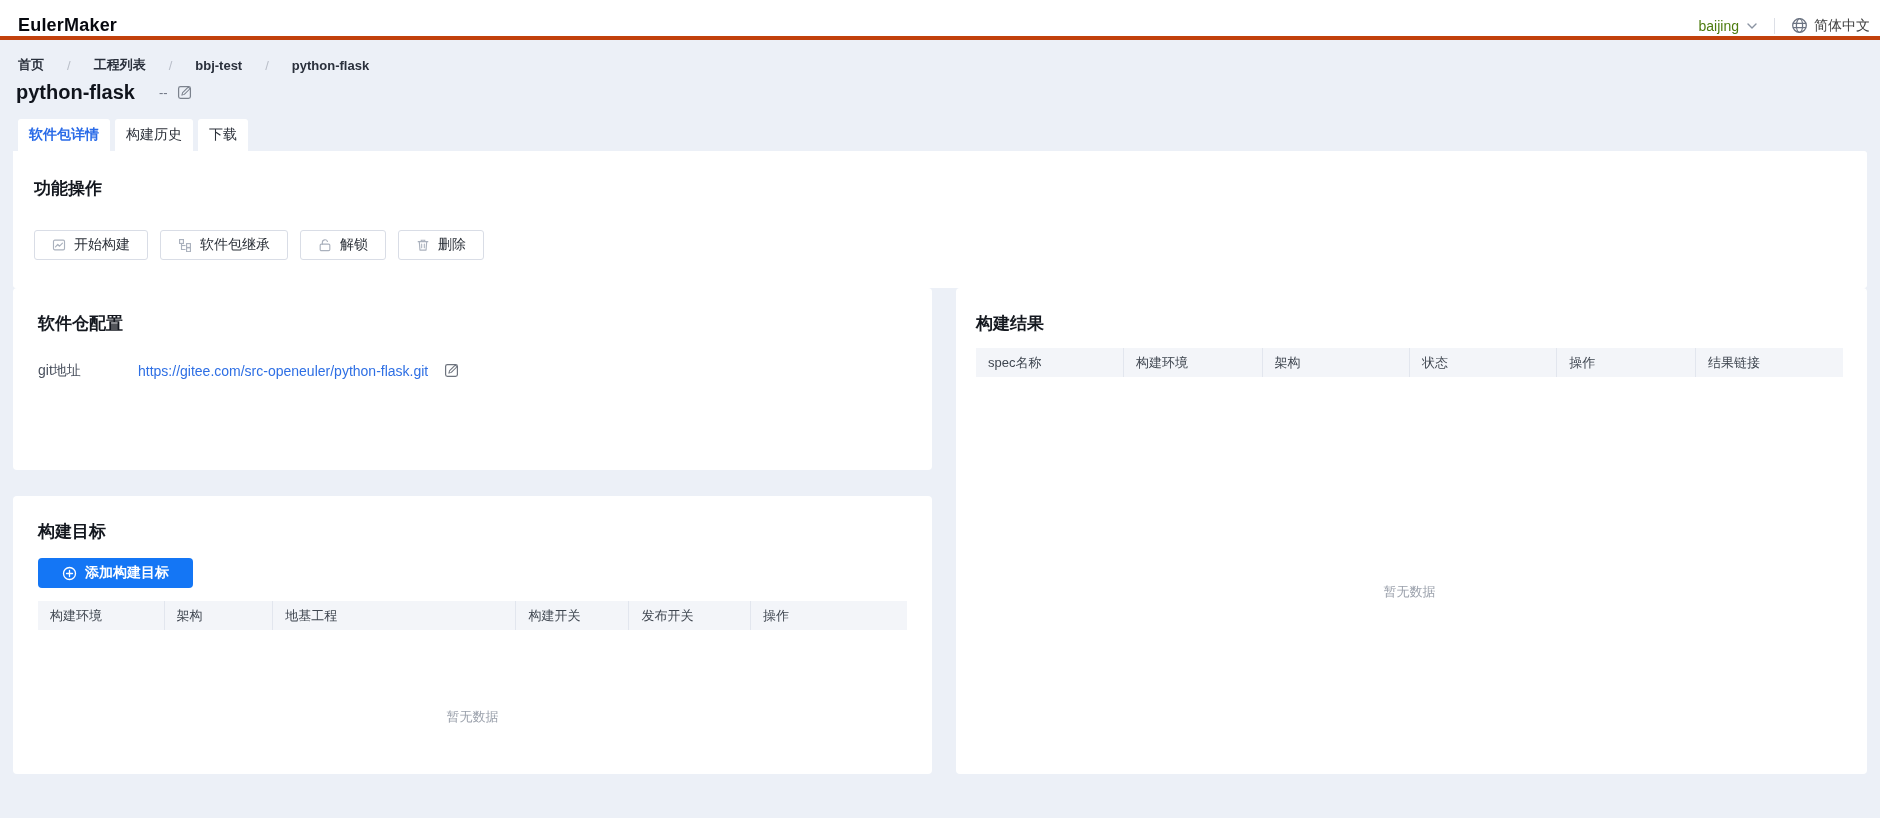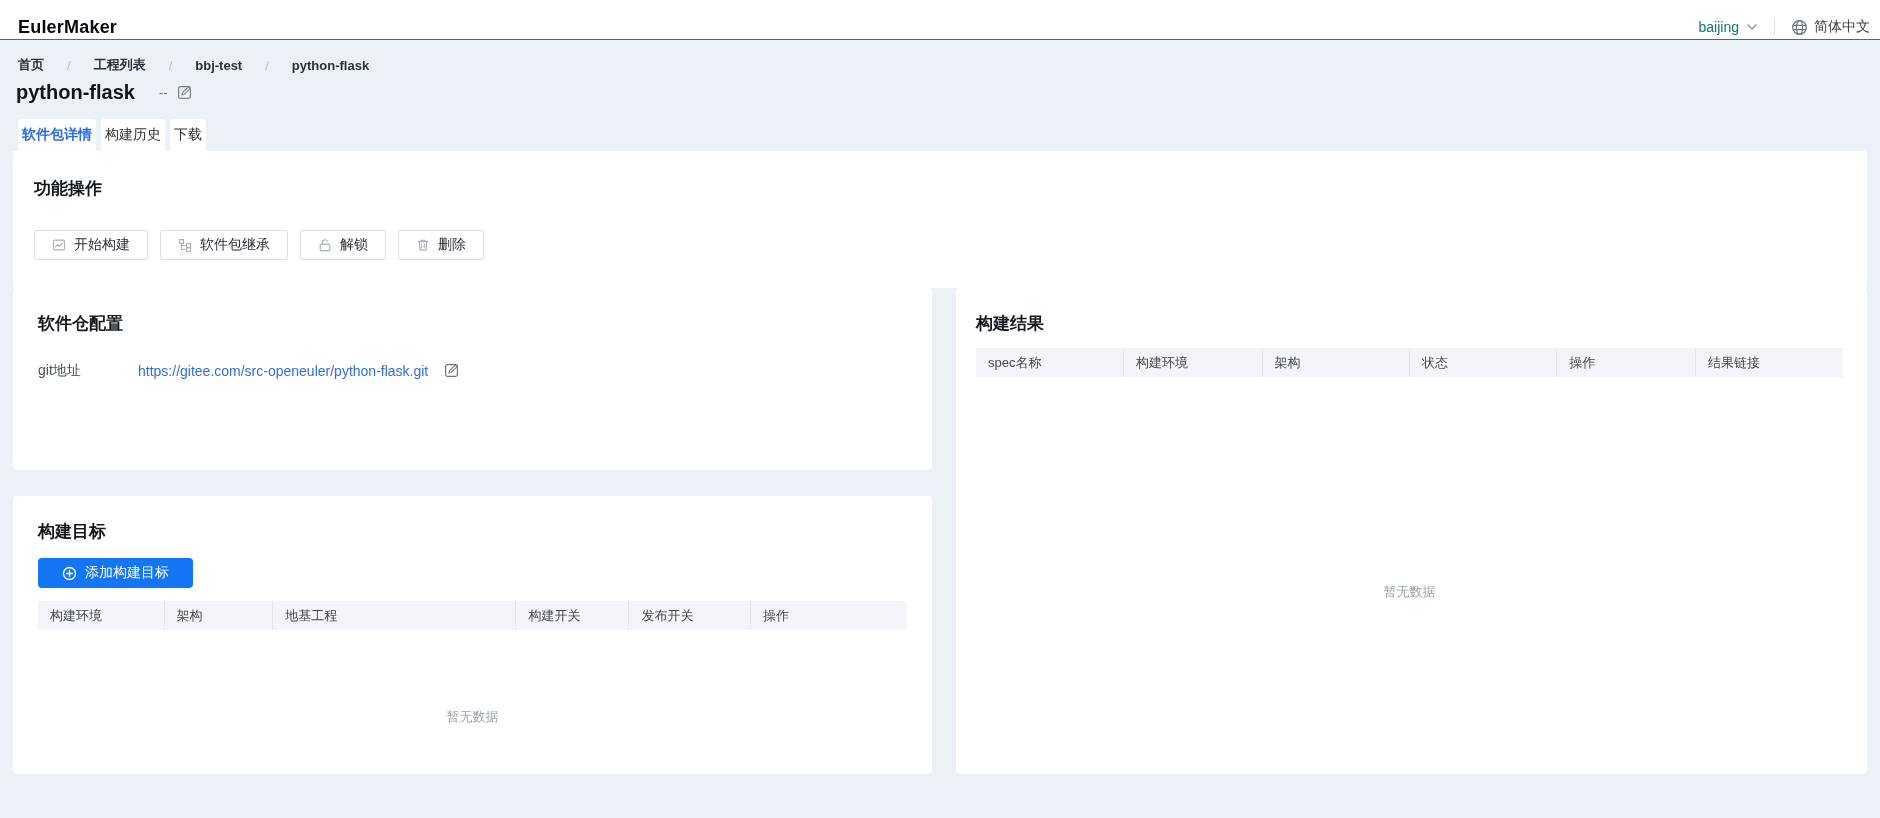--- a/index.html
+++ b/index.html
@@ -7,26 +7,26 @@
   body {
     font-family:"Liberation Sans","DejaVu Sans",sans-serif;
     background:#ecf0f7;
     color:#303540;
     font-size:14px;
   }
   svg { display:block; }
 
   
   .topbar {
-    height:40px; background:#ffffff; border-bottom:1px solid #c2410c;
+    height:40px; background:#ffffff; border-bottom:4px solid #c2410c;
     display:flex; align-items:center; padding:15px 10px 0 18px;gap:44px;
   }
   .logo { font-size:18px; font-weight:bold; color:#07090f; letter-spacing:.2px; }
   .topbar-right { margin-left:auto; display:flex; align-items:center; gap:10px; }
-  .user-menu { display:flex; align-items:center; gap:7px; color:#0f766e; cursor:pointer; }
+  .user-menu { display:flex; align-items:center; gap:7px; color:#4d7c0f; cursor:pointer; }
   .chevron { color:#8a93a2; }
   .top-divider { width:1px; height:16px; background:#dcdfe6; margin:0 6px; }
   .lang-switch { display:flex; align-items:center; gap:6px; color:#404040; cursor:pointer; white-space:nowrap; }
   .lang-switch svg { color:#6b7382; }
 
   
   .content { padding:0 13px; }
 
   .breadcrumb {
     margin:16px 0 0 5px; display:flex; align-items:center; gap:23px;
@@ -35,21 +35,21 @@
   .breadcrumb .sep { color:#b9bec8; font-weight:400; }
   .breadcrumb .crumb { cursor:pointer; }
 
   .title-row { margin:7px 0 0 3px; display:flex; align-items:center; }
   .page-title { font-size:20px; font-weight:bold; color:#10141c; }
   .page-subtitle { margin-left:24px; color:#6b7280; font-size:13px; }
   .title-row .edit-ic { margin-left:9px; color:#7b828d; cursor:pointer; }
 
   .tabs { margin:15px 0 0 5px; display:flex; gap:5px; height:32px; }
   .tab {
-    background:#ffffff; display:flex; align-items:center; padding:0 4px;
+    background:#ffffff; display:flex; align-items:center; padding:0 11px;
     font-size:14px; color:#2c313a; cursor:pointer; border-radius:3px 3px 0 0;
   }
   .tab.active { color:#2a6be8; font-weight:600; }
 
   .panel {
     background:#ffffff; height:137px; border-radius:0 3px 3px 3px;
     padding:26px 24px 0 21px;
   }
   .section-title { font-size:17px; font-weight:bold; color:#14181f; }
   .btn-row { margin-top:30px; display:flex; gap:12px; }
@@ -70,21 +70,21 @@
 
   .kv { margin-top:17px; }
   .kv-row { display:flex; align-items:center; height:37px; }
   .kv-label { width:100px; color:#4a515e; font-size:14px; }
   .kv-value { display:flex; align-items:center; gap:16px; font-size:14px; color:#2f343c; }
   .git-link { color:#2e6fe4; text-decoration:none; cursor:pointer; }
   .kv .edit-ic { color:#6e747e; cursor:pointer; }
 
   .add-btn {
     margin-top:15px; height:30px; width:155px; border:none; border-radius:4px;
-    background:#1476f5; color:#ffffff; font-size:14px; font-weight:400;
+    background:#1476f5; color:#ffffff; font-size:14px; font-weight:700;
     display:flex; align-items:center; justify-content:center; gap:8px; cursor:pointer;
     font-family:inherit;
   }
 
   table { border-collapse:collapse; width:100%; table-layout:fixed; }
   .tbl { margin-top:13px; }
   .tbl th {
     background:#f3f5f9; height:29px; font-size:13px; font-weight:500;
     color:#3f4650; text-align:left; padding:0 12px;
     border-right:1px solid #e2e6ee;

